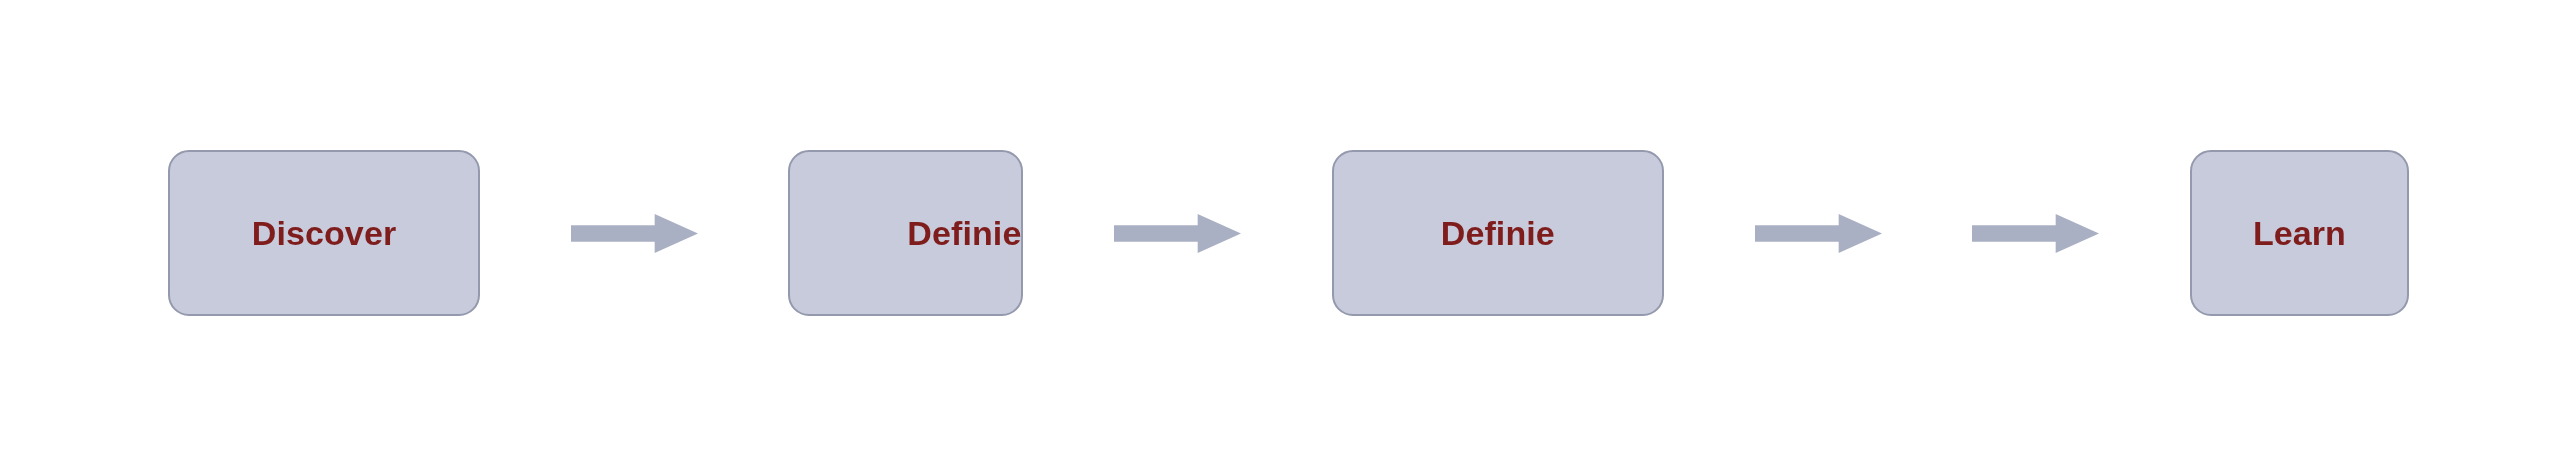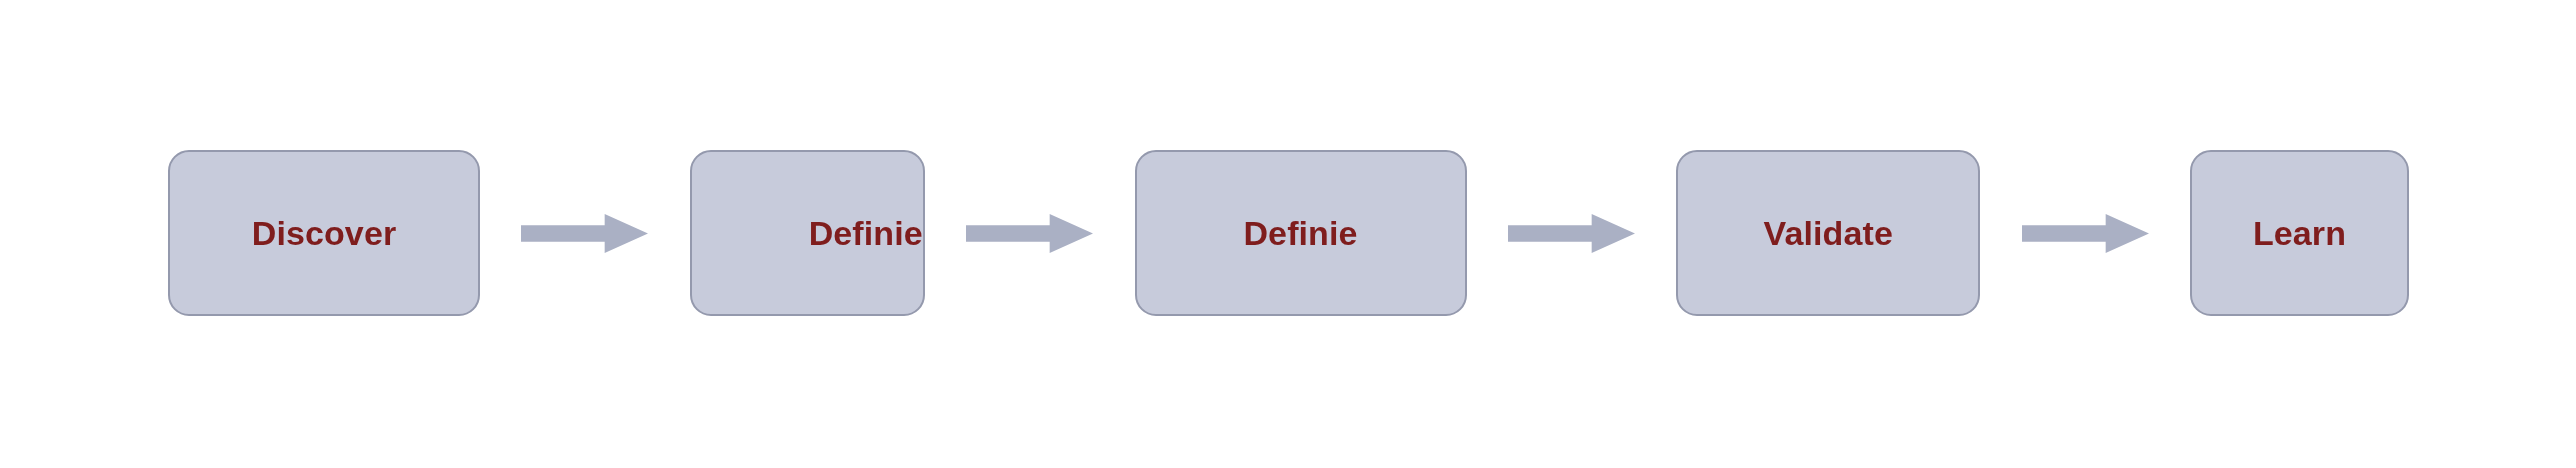--- a/index.html
+++ b/index.html
@@ -105,23 +105,20 @@
     <div class="node node-w-automate">
       <span class="node-label">Definie</span>
     </div>
 
     <div class="arrow">
       <svg viewBox="0 0 170 52" xmlns="http://www.w3.org/2000/svg" aria-hidden="true">
         <path d="M0 15 L112 15 L112 0 L170 26 L112 52 L112 37 L0 37 Z" fill="#aab0c4"></path>
       </svg>
     </div>
 
-    <div class="node node-w-validate">
-      <span class="node-label">Validate</span>
-    </div>
 
     <div class="arrow">
       <svg viewBox="0 0 170 52" xmlns="http://www.w3.org/2000/svg" aria-hidden="true">
         <path d="M0 15 L112 15 L112 0 L170 26 L112 52 L112 37 L0 37 Z" fill="#aab0c4"></path>
       </svg>
     </div>
 
     <div class="node node-w-learn">
       <span class="node-label">Learn</span>
     </div>

